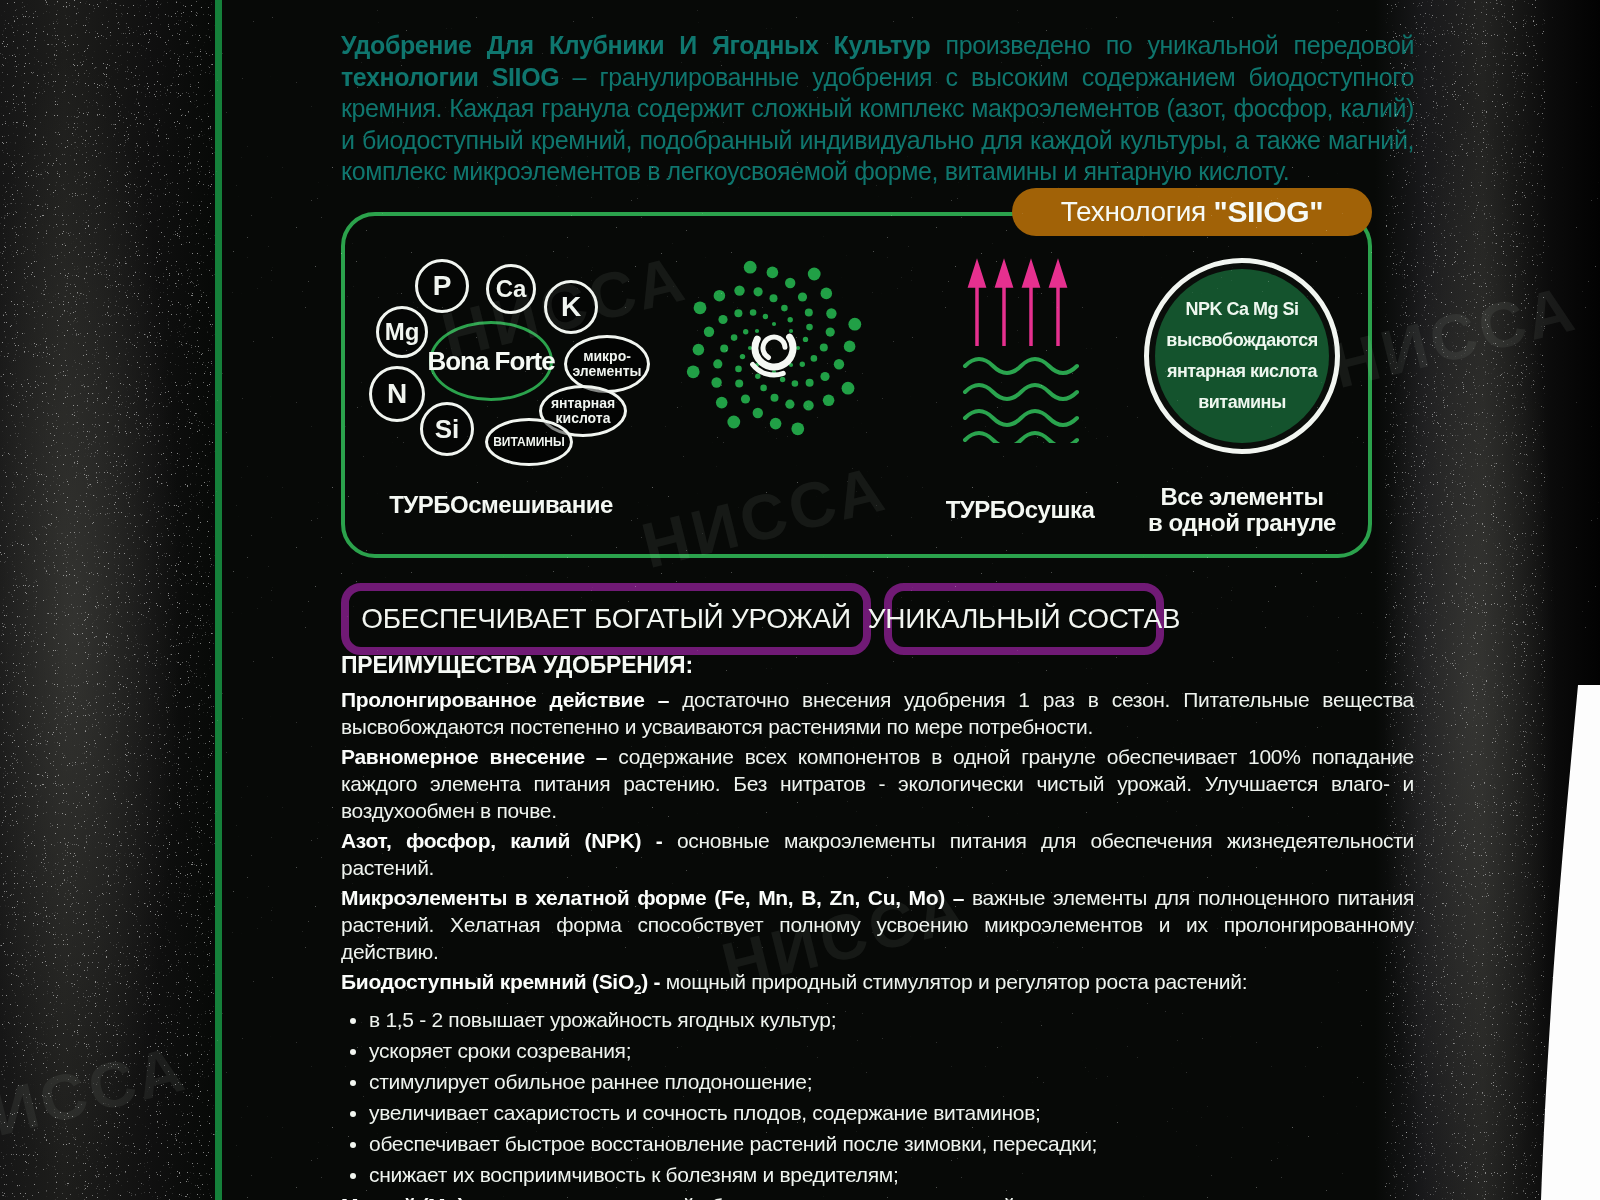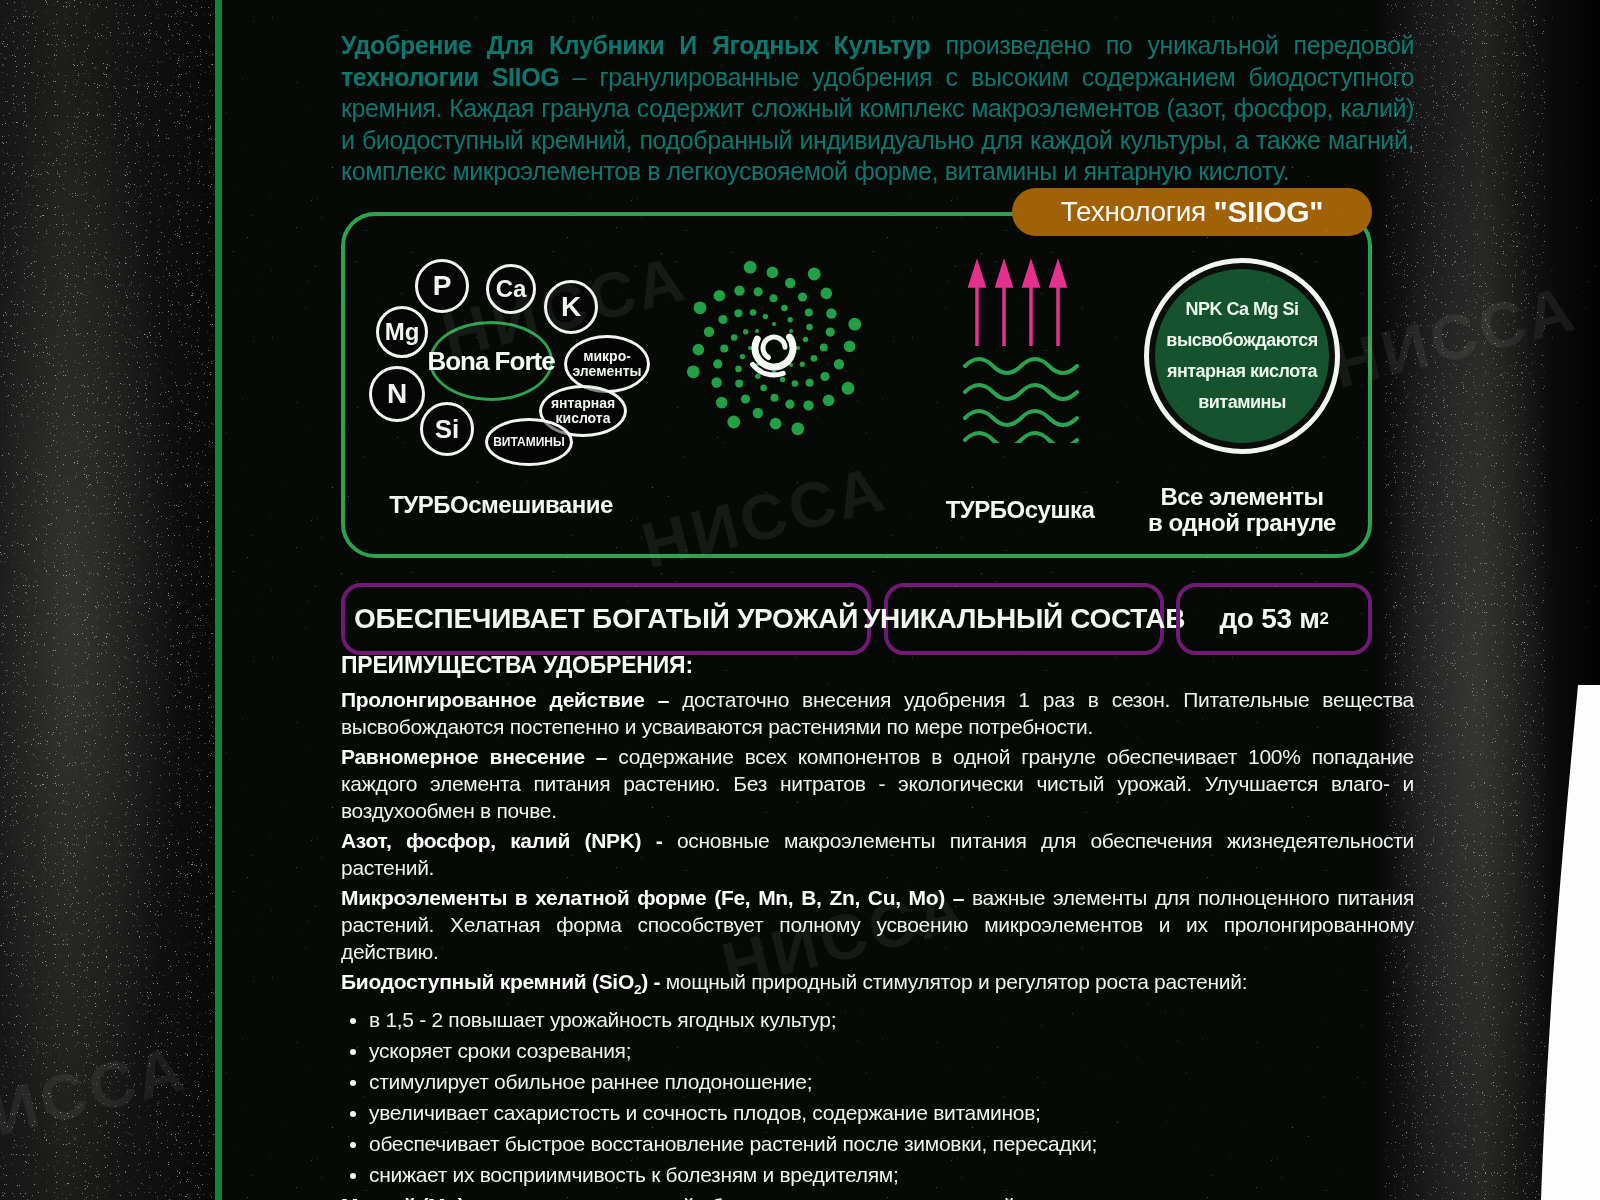--- a/index.html
+++ b/index.html
@@ -74,23 +74,23 @@
     position:absolute;left:799px;top:42px;width:196px;height:196px;
     border:5px solid #f2f6f1;border-radius:50%;box-sizing:border-box;background:#0a0d0a;
   }
   .granule-inner{
     position:absolute;left:6px;top:6px;width:174px;height:174px;border-radius:50%;
     background:#14532d;display:flex;flex-direction:column;align-items:center;justify-content:center;
     font-weight:bold;font-size:18px;line-height:31px;color:#eef7ef;letter-spacing:-.5px;text-align:center;
   }
   
   .badge{
-    position:absolute;top:583px;height:72px;border:4px solid #701a75;border-radius:20px;
+    position:absolute;top:583px;height:72px;border:8px solid #701a75;border-radius:20px;
     box-sizing:border-box;display:flex;align-items:center;justify-content:center;
-    font-weight:bold;font-size:28px;letter-spacing:-.3px;color:#f2f6f1;white-space:nowrap;
+    font-weight:normal;font-size:28px;letter-spacing:-.3px;color:#f2f6f1;white-space:nowrap;
   }
   .badge sup{font-size:.6em;line-height:0;}
   
   .adv{
     position:absolute;left:341px;top:652px;width:1073px;
     font-size:21px;line-height:27px;letter-spacing:-.3px;text-align:justify;color:#eef3ee;
   }
   .adv h3{margin:0 0 7px 0;font-size:23px;letter-spacing:-.2px;color:#f6faf5;}
   .adv p{margin:0 0 3px 0;}
   .adv b{color:#fbfdfb;}
@@ -247,24 +247,20 @@
   </div>
 
   <div class="pill"><span>Технология </span><b>"SIIOG"</b></div>
 
   <div class="badge" style="left:341px;width:530px;">
       <span>ОБЕСПЕЧИВАЕТ БОГАТЫЙ УРОЖАЙ</span>
     </div>
   <div class="badge" style="left:884px;width:280px;">
       <span>УНИКАЛЬНЫЙ СОСТАВ</span>
     </div>
-  <div class="badge" style="left:1176px;width:196px;">
-      <span>до 53 м</span>
-      <sup>2</sup>
-    </div>
 
   <div class="adv">
     <h3>ПРЕИМУЩЕСТВА УДОБРЕНИЯ:</h3>
     <p><b>Пролонгированное действие – </b><span>достаточно внесения удобрения 1 раз в сезон. Питательные вещества высвобождаются постепенно и усваиваются растениями по мере потребности.</span></p>
     <p><b>Равномерное внесение – </b><span>содержание всех компонентов в одной грануле обеспечивает 100% попадание каждого элемента питания растению. Без нитратов - экологически чистый урожай. Улучшается влаго- и воздухообмен в почве.</span></p>
     <p><b>Азот, фосфор, калий (NPK) - </b><span>основные макроэлементы питания для обеспечения жизнедеятельности растений.</span></p>
     <p><b>Микроэлементы в хелатной форме (Fe, Mn, B, Zn, Cu, Mo) – </b><span>важные элементы для полноценного питания растений. Хелатная форма способствует полному усвоению микроэлементов и их пролонгированному действию.</span></p>
     <p><b><span>Биодоступный кремний (SiO</span><sub>2</sub><span>) - </span></b><span>мощный природный стимулятор и регулятор роста растений:</span></p>
     <ul>
       <li>в 1,5 - 2 повышает урожайность ягодных культур;</li>

